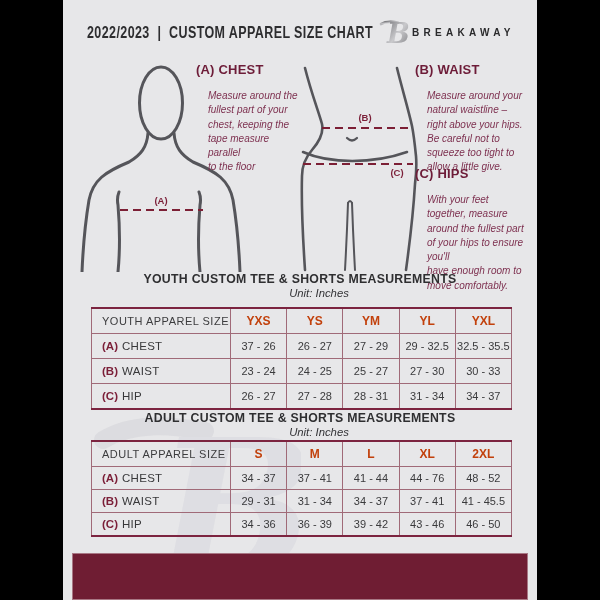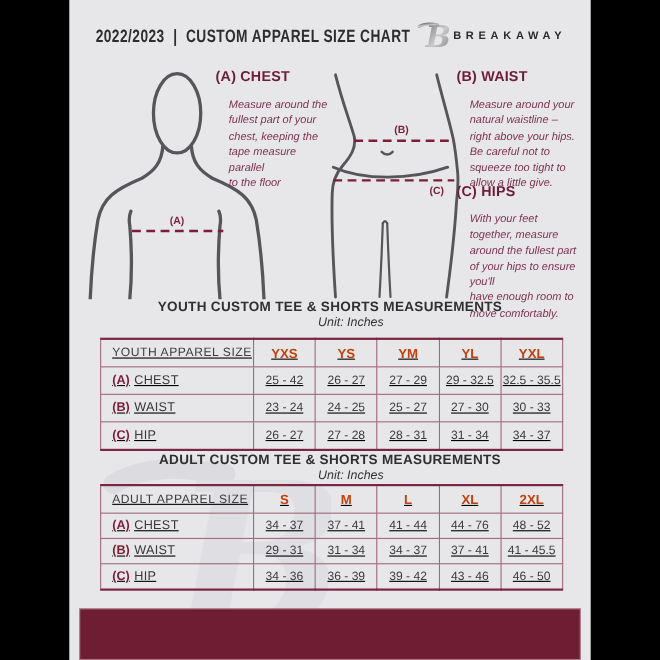--- a/index.html
+++ b/index.html
@@ -49,21 +49,21 @@
   .section-title {
     position:absolute; left:0; width:474px; text-align:center;
     font-size:12.3px; font-weight:bold; color:#2f2f31; letter-spacing:.3px;
   }
   .unit-line {
     position:absolute; left:0; width:512px; text-align:center;
     font-size:11.3px; font-style:italic; color:#333336;
   }
   .size-table {
     position:absolute; left:28px; width:420px;
-    border-collapse:collapse; table-layout:fixed; z-index:1;text-decoration:underline;
+    border-collapse:collapse; table-layout:fixed; z-index:1;
   }
   .size-table th, .size-table td {
     border:1px solid #a06a78; text-align:center; padding:0;
   }
   .size-table { border-top:2px solid #7c2440; border-bottom:2px solid #7c2440; }
   .size-table th.lbl, .size-table td.lbl { text-align:left; padding-left:10px; }
   .size-table th.lbl { font-weight:normal; font-size:11px; letter-spacing:.5px; color:#3c3c3e; }
   .size-table th { font-size:12px; font-weight:bold; color:#c2410c; }
   .size-table td { font-size:11px; color:#3a3a3c; }
   .size-table td .key { font-weight:bold; color:#7b1f38; margin-right:4px; font-size:11.5px; }
@@ -177,21 +177,21 @@
     <tr>
       <th class="lbl">YOUTH APPAREL SIZE</th>
       <th>YXS</th>
       <th>YS</th>
       <th>YM</th>
       <th>YL</th>
       <th>YXL</th>
     </tr>
     <tr>
       <td class="lbl"><span class="key">(A)</span><span class="rlabel">CHEST</span></td>
-      <td>25 - 42</td>
+      <td>37 - 26</td>
       <td>26 - 27</td>
       <td>27 - 29</td>
       <td>29 - 32.5</td>
       <td>32.5 - 35.5</td>
     </tr>
     <tr>
       <td class="lbl"><span class="key">(B)</span><span class="rlabel">WAIST</span></td>
       <td>23 - 24</td>
       <td>24 - 25</td>
       <td>25 - 27</td>

